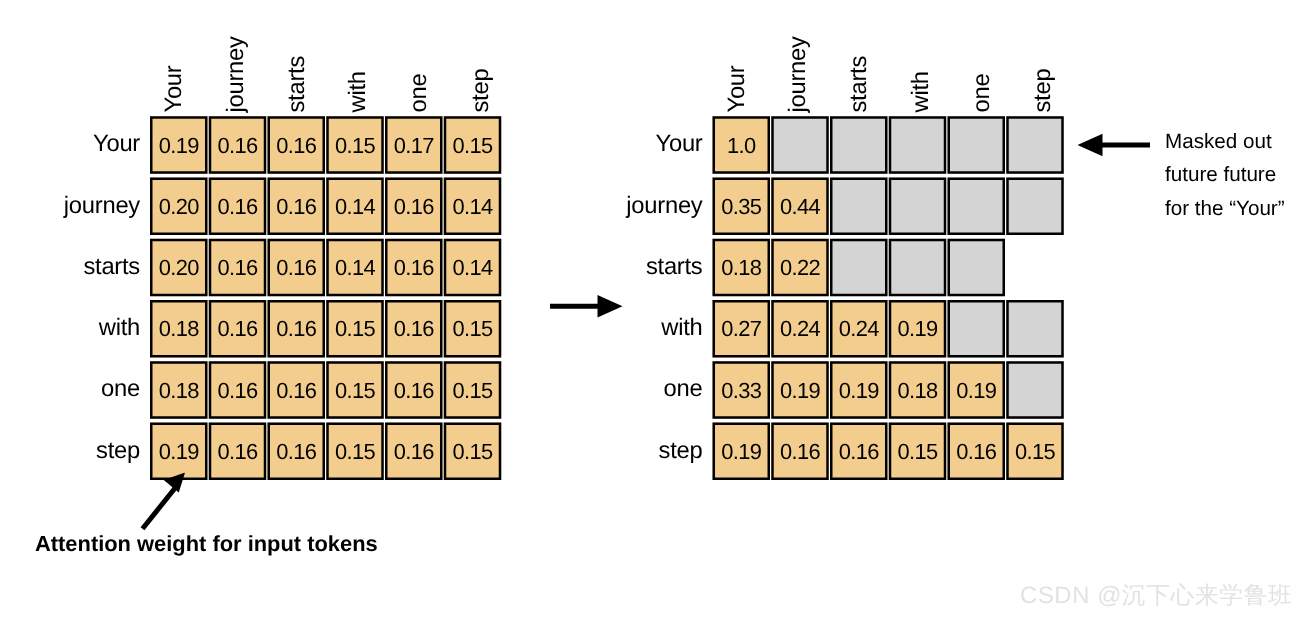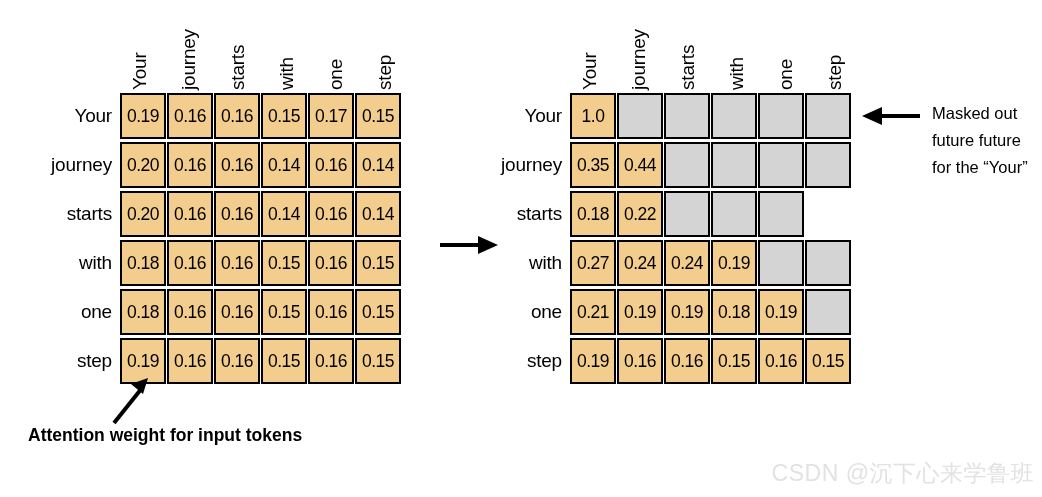--- a/index.html
+++ b/index.html
@@ -129,21 +129,21 @@
     font-weight: bold;
     line-height: 1.75;
   }
   #bottom-annotation-text div { white-space: nowrap; }
 
   
   #watermark {
     position: absolute;
     right: 8px;
     bottom: 8px;
-    font-size: 23px;
+    font-size: 19px;
     color: #e2e2e2;
     letter-spacing: 0.5px;
     white-space: nowrap;
   }
 </style>
 </head>
 <body>
 
 <div class="matrix-block" id="left-matrix-block">
   <div class="col-header-row">
@@ -281,21 +281,21 @@
         <div class="row-label">with</div>
         <div class="cell">0.27</div>
         <div class="cell">0.24</div>
         <div class="cell">0.24</div>
         <div class="cell">0.19</div>
         <div class="cell masked"></div>
         <div class="cell masked"></div>
       </div>
       <div class="grid-row">
         <div class="row-label">one</div>
-        <div class="cell">0.21</div>
+        <div class="cell">0.33</div>
         <div class="cell">0.19</div>
         <div class="cell">0.19</div>
         <div class="cell">0.18</div>
         <div class="cell">0.19</div>
         <div class="cell masked"></div>
       </div>
       <div class="grid-row">
         <div class="row-label">step</div>
         <div class="cell">0.19</div>
         <div class="cell">0.16</div>

